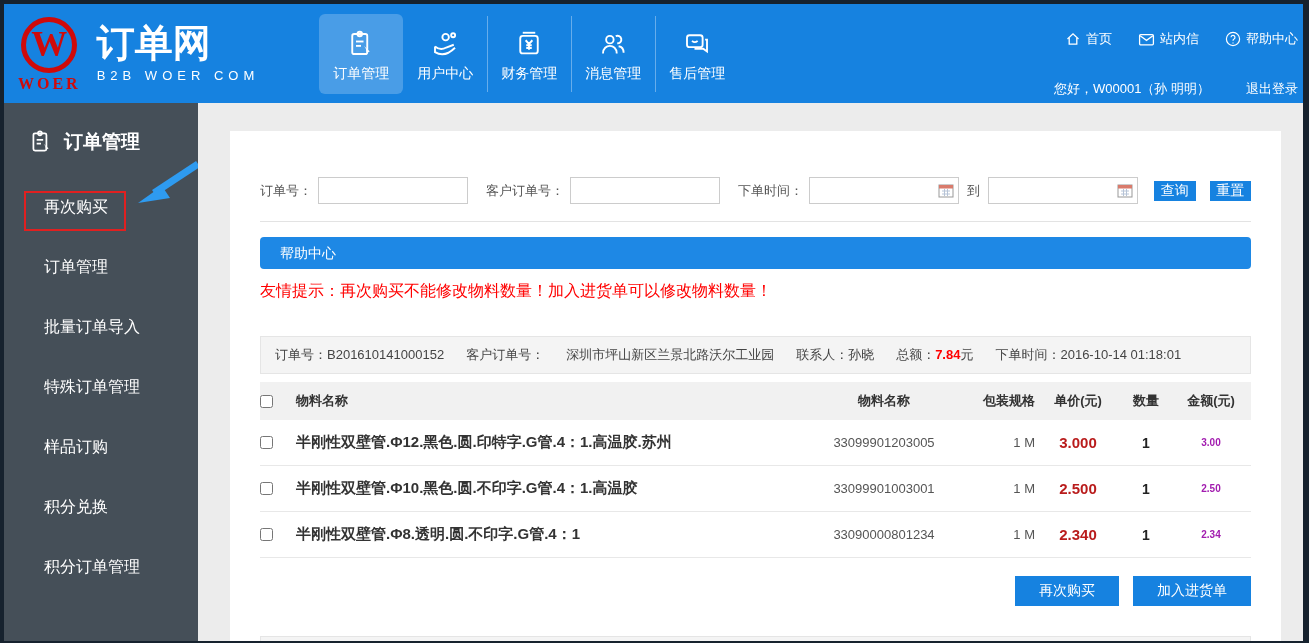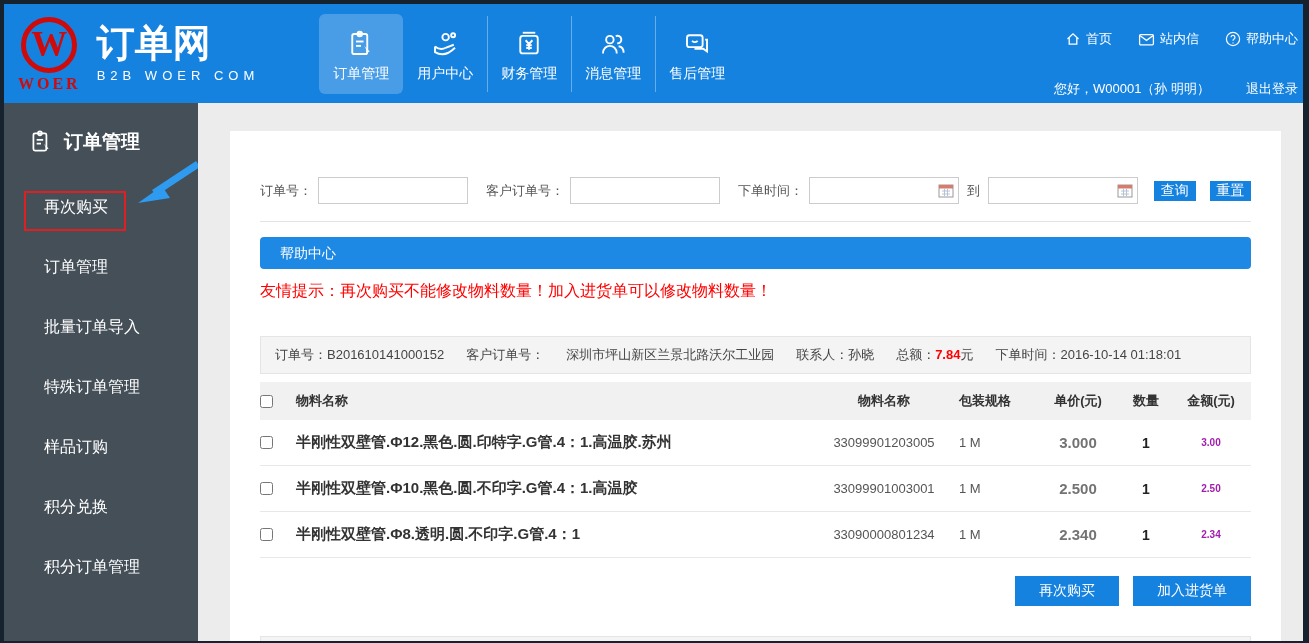--- a/index.html
+++ b/index.html
@@ -66,24 +66,24 @@
   .info-bar .red { color:#f00; font-weight:bold; }
 
   .tbl-head { margin-top:8px; height:38px; background:#f1f1f1; display:flex; align-items:center; font-size:13px; font-weight:bold; color:#333; }
   .tbl-row { height:46px; display:flex; align-items:center; border-bottom:1px solid #e8e8e8; }
   .col-check { width:36px; display:flex; align-items:center; }
   .col-name { flex:1; }
   .tbl-head .col-name { }
   .tbl-row .col-name { font-size:15px; font-weight:bold; color:#333; text-align:left; }
   .col-code { width:150px; text-align:center; }
   .tbl-row .col-code { font-size:13px; color:#555; }
-  .col-spec { width:76px; text-align:left; }
+  .col-spec { width:76px; text-align:right; }
   .tbl-row .col-spec { font-size:13px; color:#555; }
   .col-price { width:86px; text-align:center; }
-  .tbl-row .col-price { font-size:15px; font-weight:bold; color:#737373; }
+  .tbl-row .col-price { font-size:15px; font-weight:bold; color:#b91c1c; }
   .col-qty { width:50px; text-align:center; }
   .tbl-row .col-qty { font-size:14px; font-weight:bold; color:#222; }
   .col-amount { width:80px; text-align:center; }
   .tbl-row .col-amount { font-size:10px; font-weight:bold; color:#a21caf; }
 
   .actions { margin-top:18px; display:flex; justify-content:flex-end; gap:14px; }
   .actions .btn { height:30px; padding:0 24px; }
 
   .info-bar.second { margin-top:30px; }
 </style>

